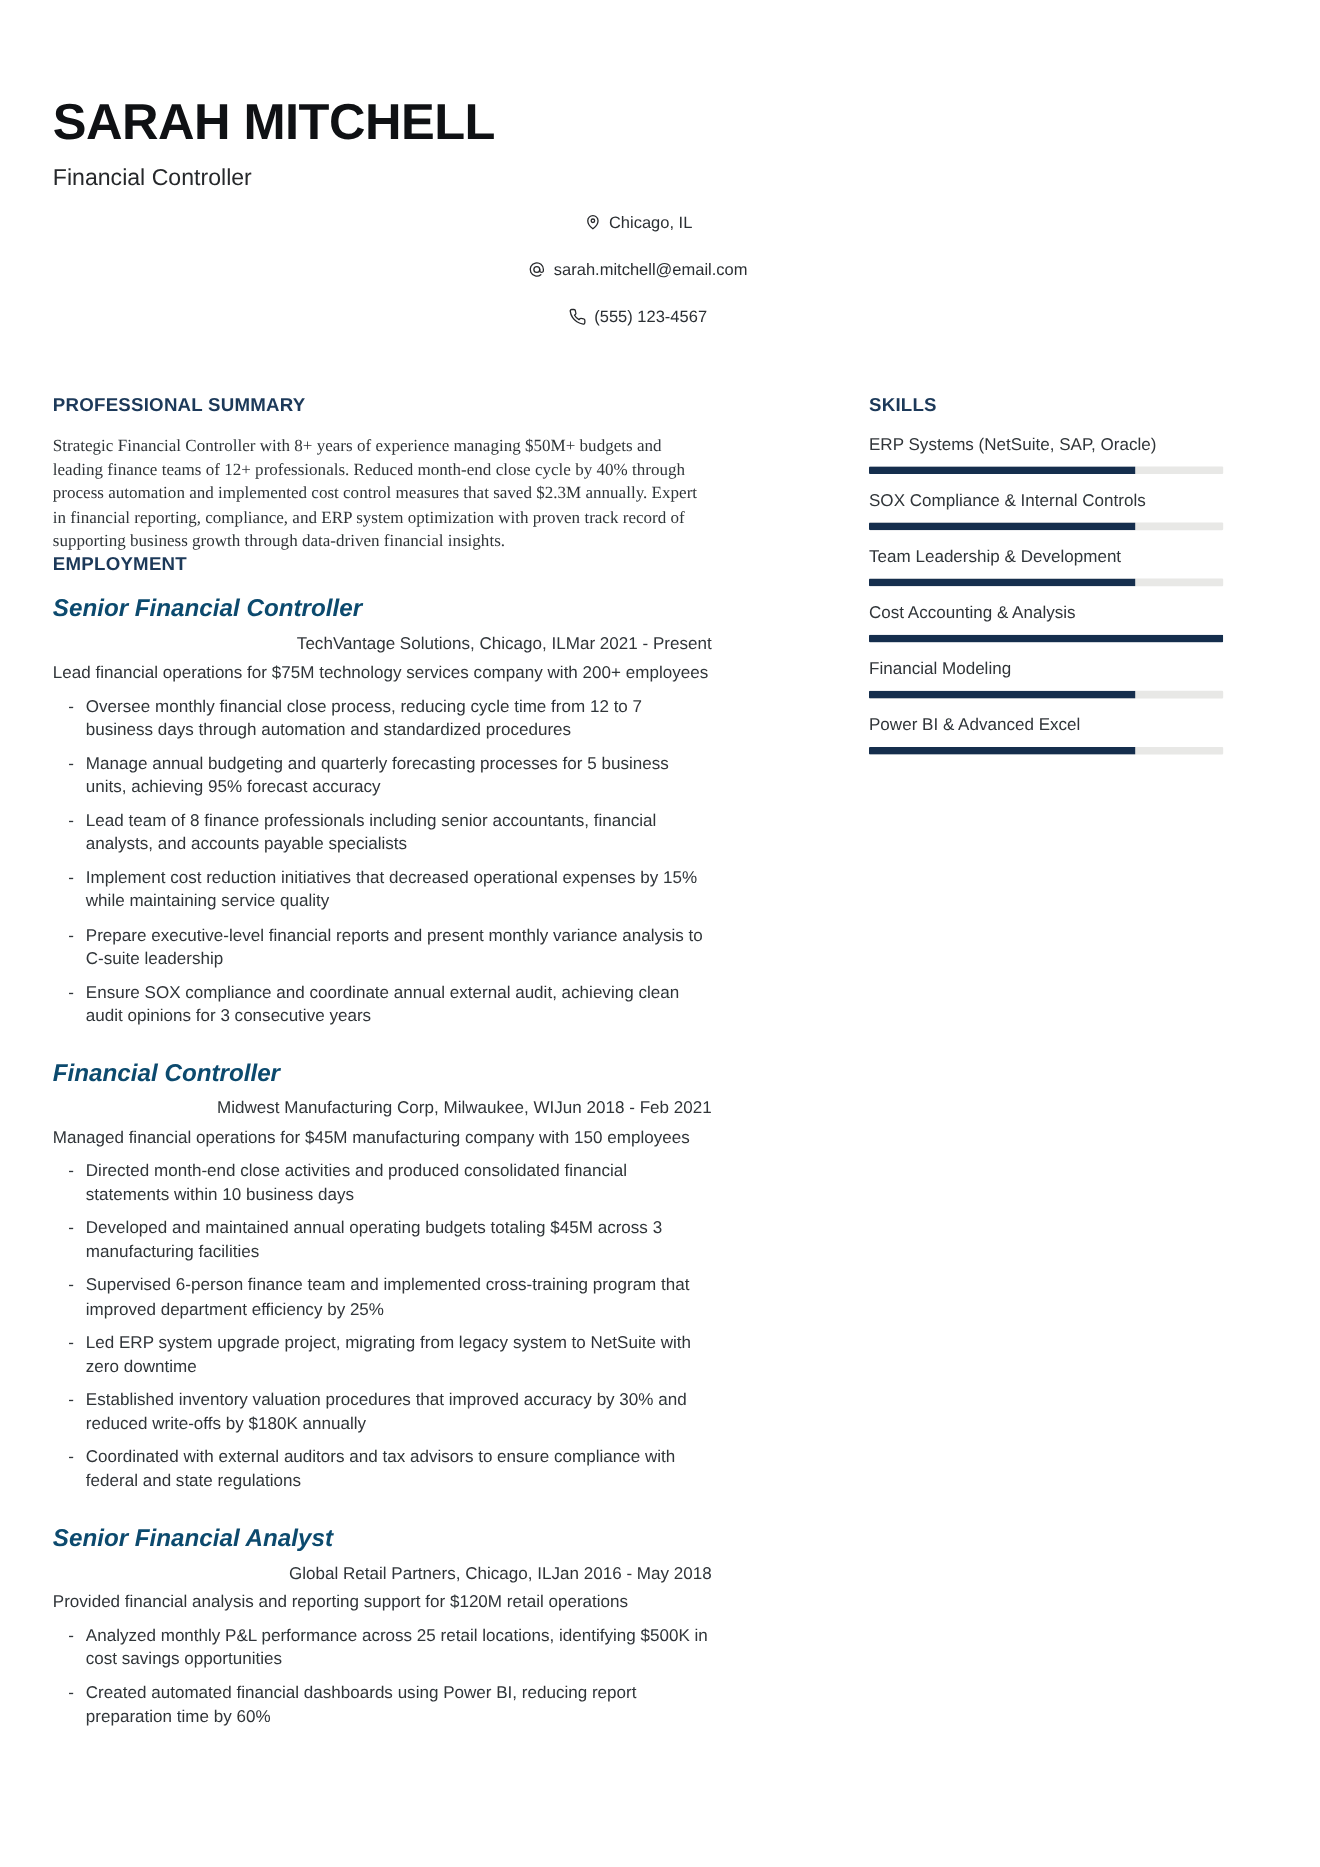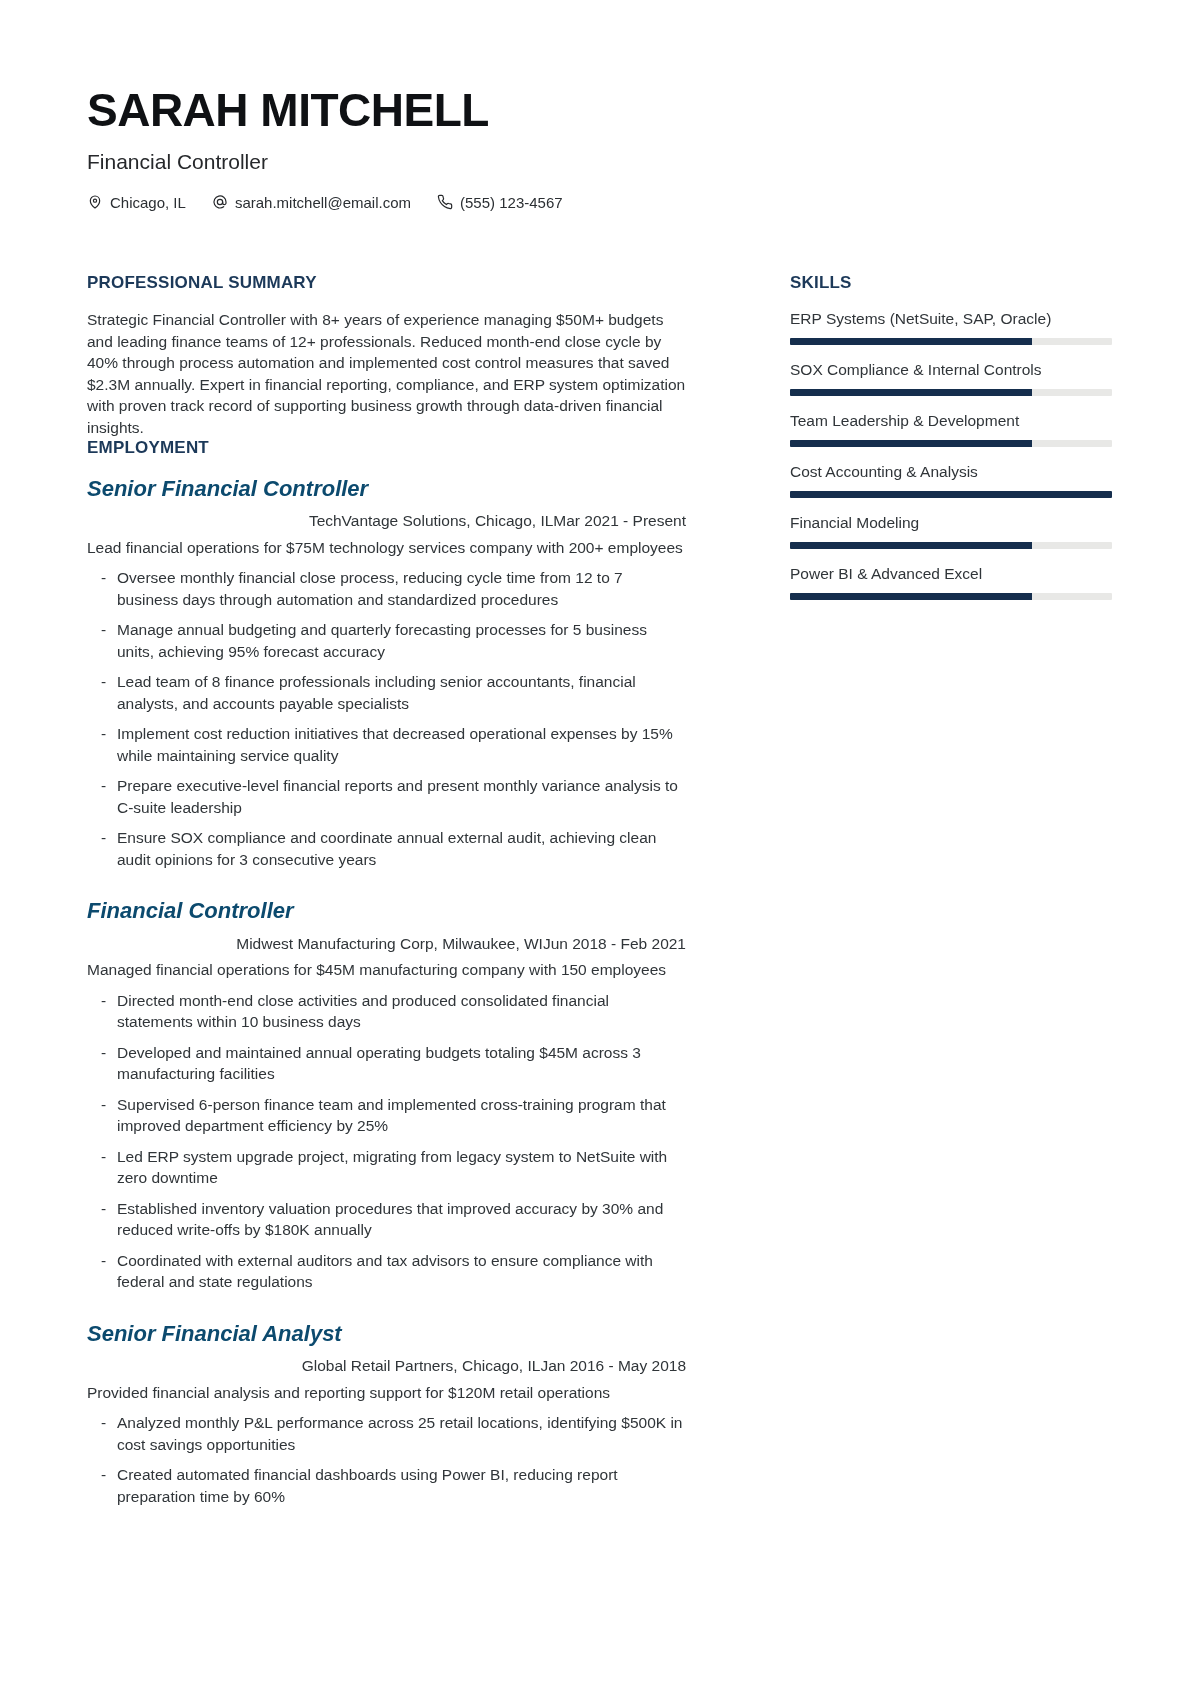--- a/index.html
+++ b/index.html
@@ -7,43 +7,43 @@
     --navy-bar:#152e4d;
     --track:#e8e8e6;
     --body:#303539;
     --name:#0f1114;
   }
   *{ box-sizing:border-box; }
   html,body{ margin:0; padding:0; background:#ffffff; }
   .page{
     width:1200px; height:1697px; background:#ffffff; overflow:hidden;
     font-family:"Liberation Sans", sans-serif;
-    padding:85px 88px 0 87px; position:relative;
+    padding:85px 88px 0 48px; position:relative;
   }
 
   
   .name{ font-size:46px; font-weight:700; letter-spacing:-0.5px; color:var(--name);
          margin:0; line-height:1.1; }
   .job-headline{ font-size:21px; color:#26282b; margin-top:13px; line-height:1.2; }
   .contact{ display:flex; gap:26px; margin-top:20px; font-size:15px; color:#2b2f33;
-            align-items:center; }
+            align-items:center;flex-direction:column; }
   .contact-item{ display:flex; align-items:center; gap:7px; }
   .icon{ display:inline-flex; }
   .icon svg{ display:block; stroke:#26282b; fill:none; stroke-width:1.8;
              stroke-linecap:round; stroke-linejoin:round; }
 
   
   .columns{ display:flex; margin-top:62px;gap:11px; }
   .col-left{ width:599px; }
   .col-right{ width:322px; margin-left:auto; }
 
   .section-heading{ font-size:17px; font-weight:700; color:var(--navy);
                     letter-spacing:0.2px; margin:0 0 16px 0; line-height:1.2; }
 
-  .summary-text{ font-size:15.5px; line-height:21.5px; color:var(--body); margin:0; }
+  .summary-text{ font-size:15.5px; line-height:21.5px; color:var(--body); margin:0;font-family:Liberation Serif, serif; }
 
   .employment{ }
   .job{ margin-top:14px; }
   .job + .job{ margin-top:27px; }
   .job-title{ font-size:22px; font-weight:700; color:#0c4a6e; margin:0 0 7px 0;
               line-height:1.3;font-style:italic; }
   .job-meta{ display:flex; justify-content:flex-end; font-size:15.5px;
              color:var(--body); line-height:21.5px; margin-bottom:5px; }
   .job-desc{ font-size:15.5px; color:var(--body); line-height:21.5px; margin-bottom:9px; }
   .bullets{ padding-left:14px; }

